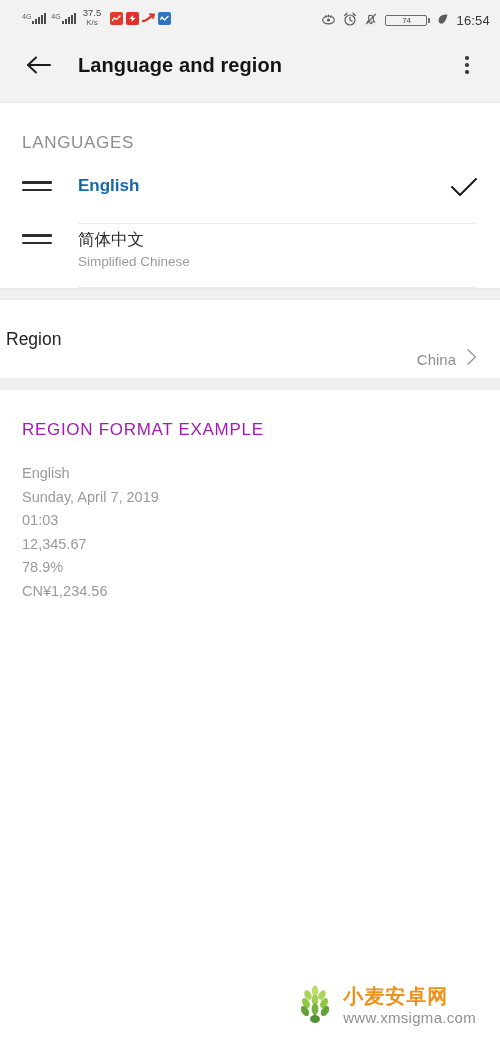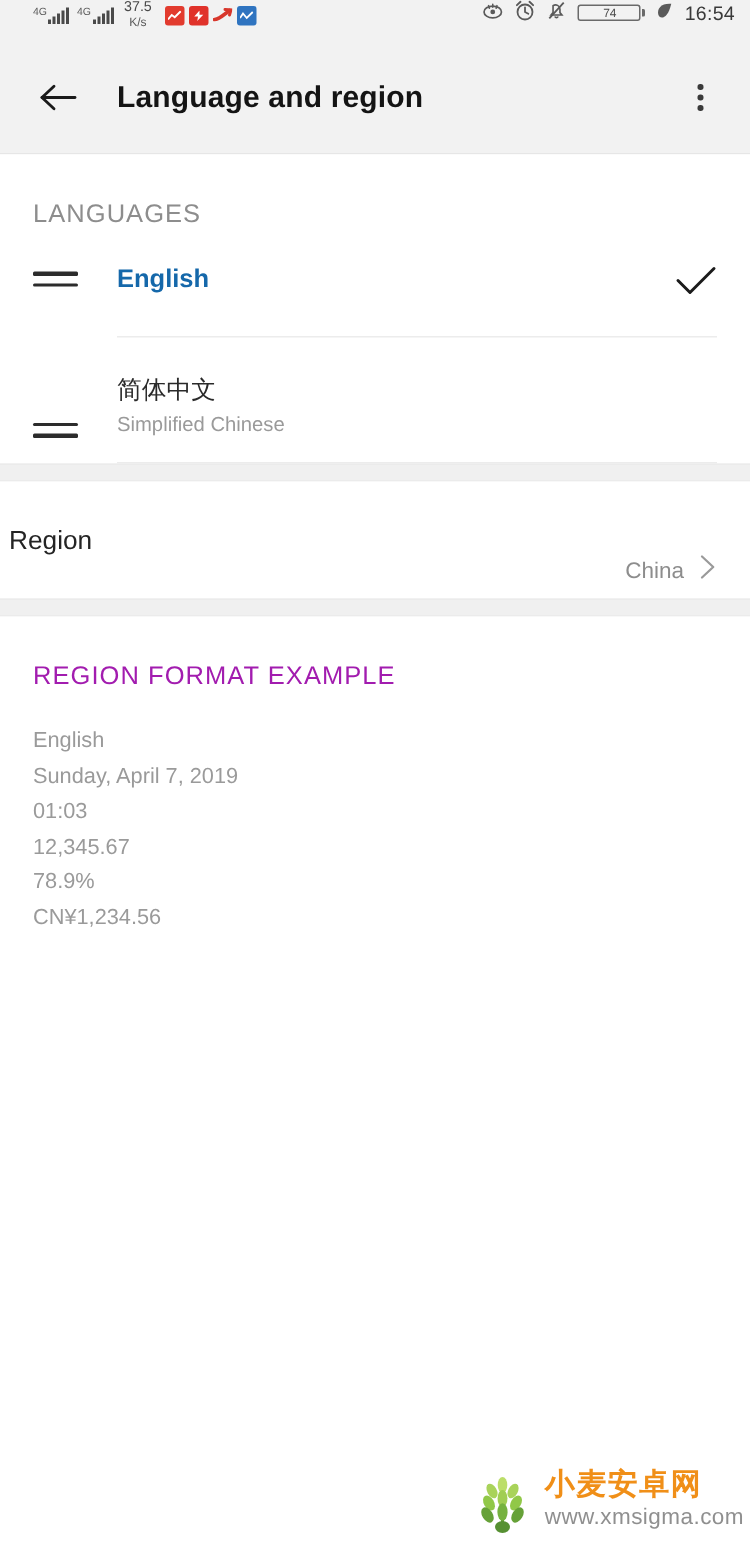--- a/index.html
+++ b/index.html
@@ -14,21 +14,21 @@
     overflow: hidden;
     position: relative;
     color: #212121;
   }
 
   
   .status-bar {
     height: 28px;
     background: #f2f2f2;
     display: flex;
-    align-items: flex-start;
+    align-items: flex-end;
     justify-content: space-between;
     padding: 0 10px 0 22px;
     box-sizing: border-box;
     font-size: 11px;
     color: #4a4a4a;
   }
   .status-left {
     display: flex;
     align-items: center;
     gap: 5px;
@@ -312,23 +312,24 @@
   }
   .format-line {
     font-size: 14.5px;
     color: #9a9a9a;
     line-height: 23.5px;
   }
 
   
   .watermark {
     position: absolute;
-    right: 4px;
+    right: 24px;
     bottom: 10px;
     display: flex;
+    align-items: center;
     gap: 6px;
     opacity: 0.95;
   }
   .wm-text {
     display: flex;
     flex-direction: column;
     align-items: flex-start;
     line-height: 1;
   }
   .wm-title {
@@ -470,21 +471,21 @@
           <div class="check-icon">
             <svg width="28" height="22" viewBox="0 0 28 22">
                 <polyline points="2,10 10,18 26,2" fill="none" stroke="#1b1b1b" stroke-width="2" stroke-linecap="round" stroke-linejoin="round"></polyline>
               </svg>
           </div>
         </div>
       </div>
     </div>
     <div class="lang-divider" style="margin-top:20px;"></div>
 
-    <div class="lang-row" style="margin-top:24px;align-items:flex-end;">
+    <div class="lang-row" style="margin-top:4px;">
       <div class="drag-handle">
         <i></i>
         <i></i>
       </div>
       <div class="lang-body">
         <div class="lang-inner">
           <div class="lang-texts">
             <div class="lang-name cjk">简体中文</div>
             <div class="lang-sub">Simplified Chinese</div>
           </div>

